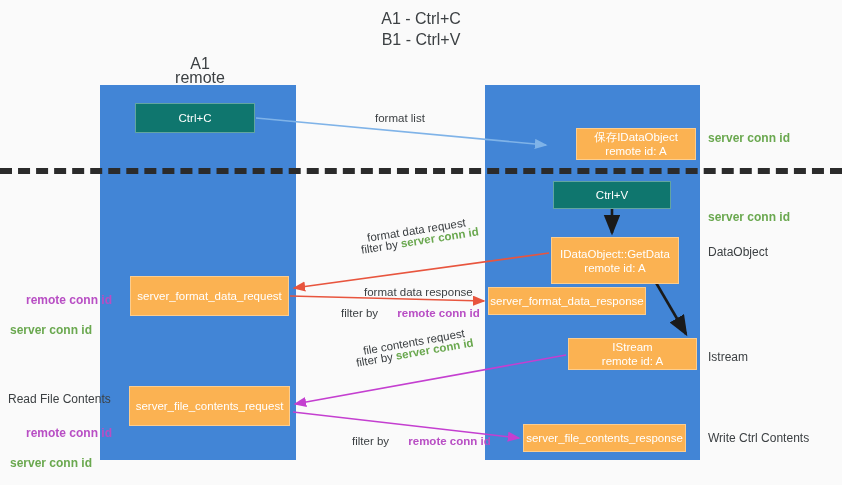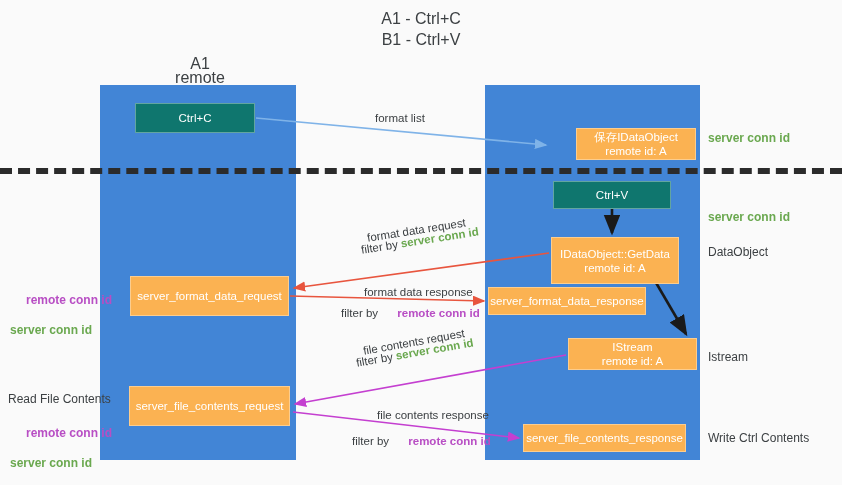--- a/index.html
+++ b/index.html
@@ -145,21 +145,20 @@
 
   <div class="edgelbl rot-a e-fdr1">format data request</div>
   <div class="edgelbl rot-a e-fdr2"><span>filter by </span><span class="green-t">server conn id</span></div>
 
   <div class="edgelbl e-fdres1">format data response</div>
   <div class="edgelbl e-fdres2"><span>filter by </span><span class="magenta-t">remote conn id</span></div>
 
   <div class="edgelbl rot-b e-fcr1">file contents request</div>
   <div class="edgelbl rot-b e-fcr2"><span>filter by </span><span class="green-t">server conn id</span></div>
 
-  <div class="edgelbl e-fcres1">file contents response</div>
   <div class="edgelbl e-fcres2"><span>filter by </span><span class="magenta-t">remote conn id</span></div>
 
   <div class="sidelbl green-t r-conn1">server conn id</div>
   <div class="sidelbl green-t r-conn2">server conn id</div>
   <div class="sidelbl plain-t r-dataobject">DataObject</div>
   <div class="sidelbl plain-t r-istream">Istream</div>
   <div class="sidelbl plain-t r-writefile">Write Ctrl Contents</div>
 
   <div class="sidelbl l-pair1">
     <span class="magenta-t">remote conn id</span><br>

